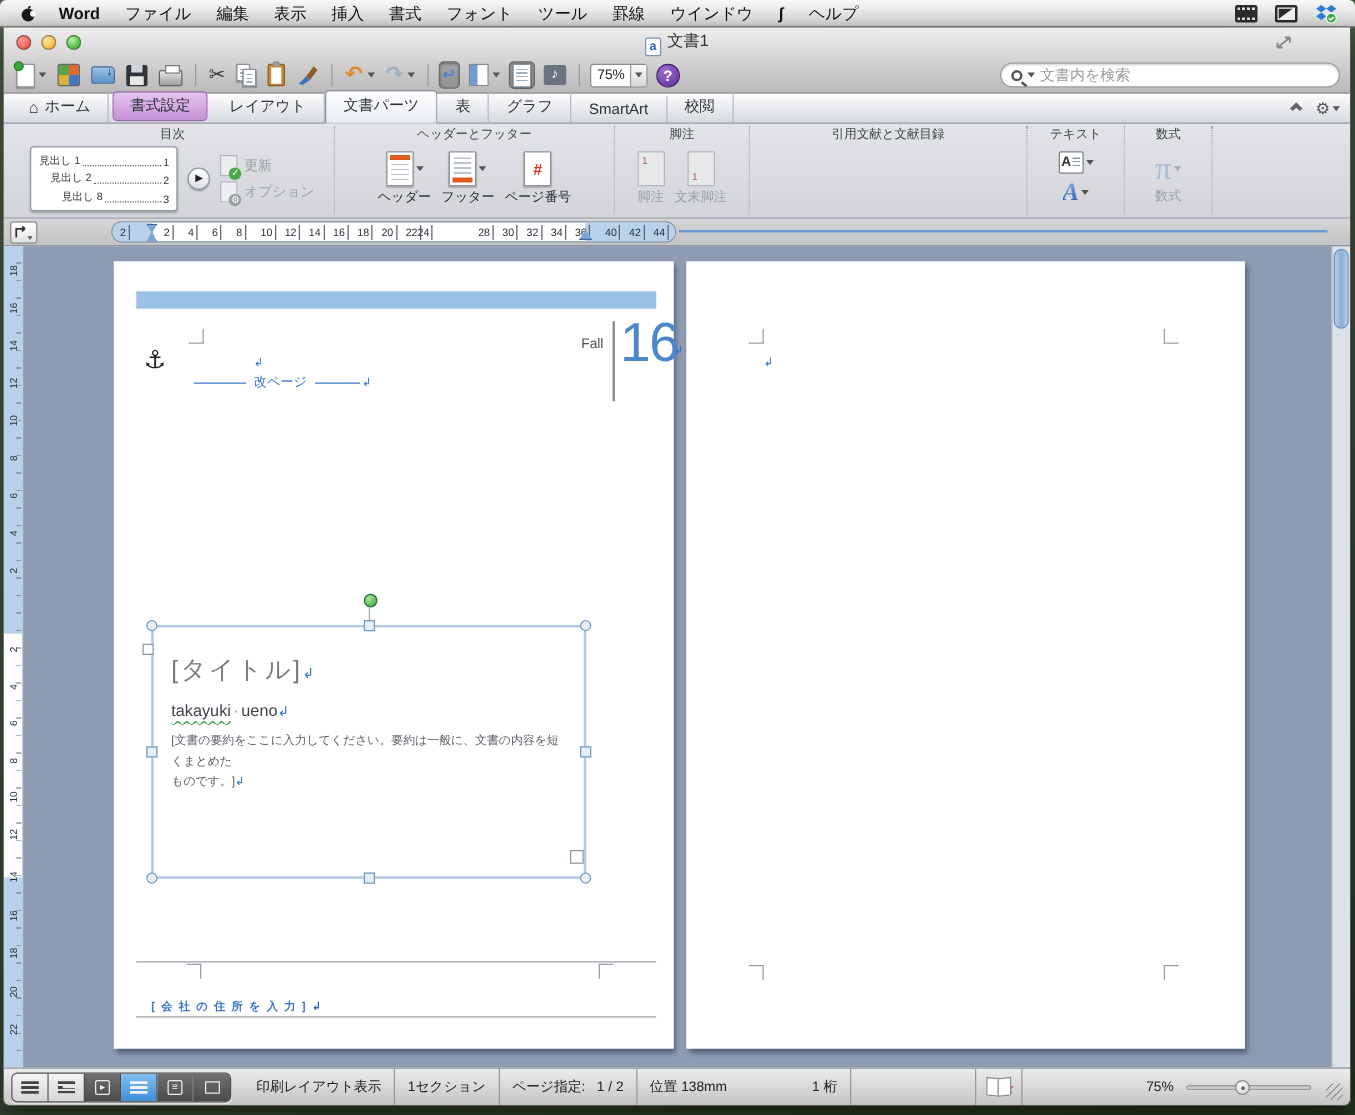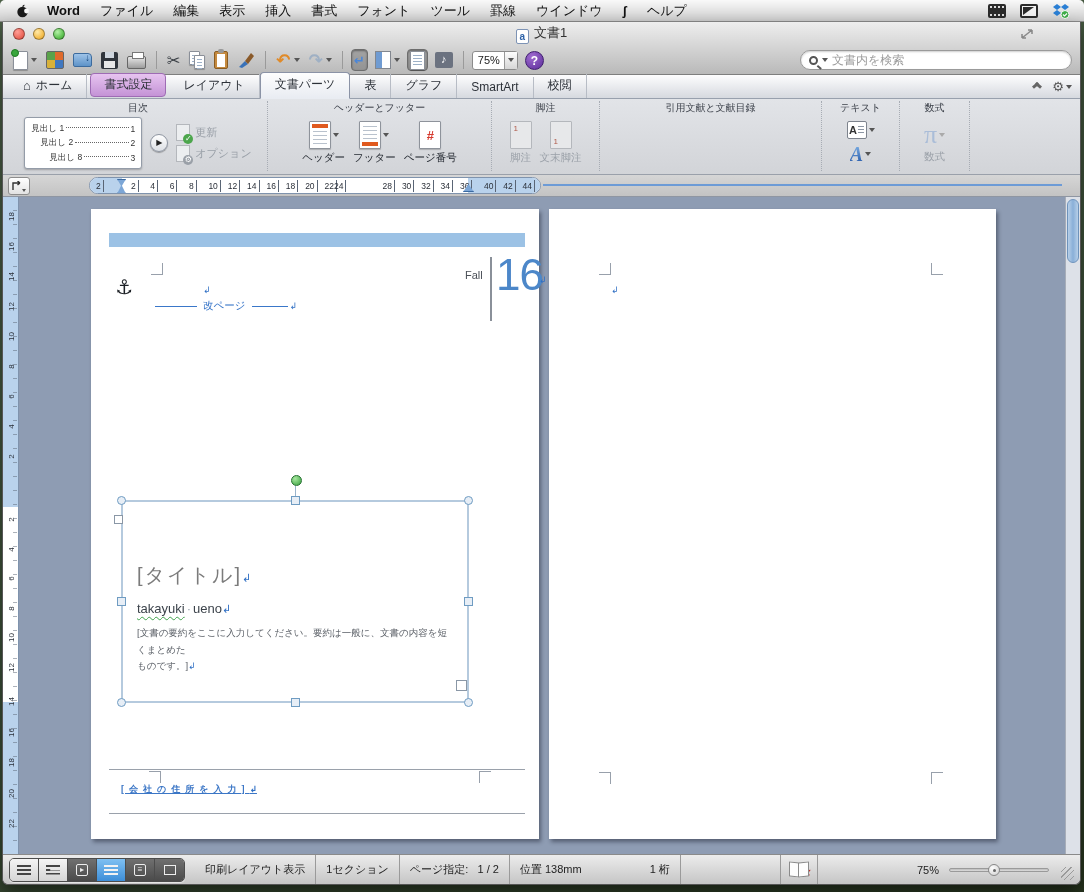--- a/index.html
+++ b/index.html
@@ -112,21 +112,21 @@
   .ipage { width:22px; height:28px; background:#fff; border:1px solid #8e939b; border-radius:1px; position:relative; box-shadow:0 1px 1px rgba(0,0,0,.2); }
   .ipage.gray { background:#e7e8ea; border-color:#b4b7bc; box-shadow:none; }
   .ipage .txl { position:absolute; left:3px; right:3px; top:5px; height:18px;
     background:repeating-linear-gradient(#b9c2cd 0 1px,transparent 1px 4px); }
   .cover-band { position:absolute; left:2px; right:2px; top:3px; height:7px; background:#2d5d9e; }
   .hdr-band { position:absolute; left:2px; right:2px; top:2px; height:4px; background:#e05a1f; }
   .ftr-band { position:absolute; left:2px; right:2px; bottom:2px; height:4px; background:#e05a1f; }
   .hash-red { position:absolute; left:0; right:0; top:6px; text-align:center; color:#d63b2f; font-weight:bold; font-size:13px; }
   .fn-one { position:absolute; left:3px; top:2px; font-size:8px; color:#b05a4a; }
   .toc-preview { width:118px; height:52px; background:#fff; border:1px solid #949ca8; border-radius:3px; padding:5px 6px 4px; display:flex; flex-direction:column; justify-content:space-between; box-shadow:0 1px 2px rgba(0,0,0,.25); }
-  .toc-row { display:flex; align-items:center; font-size:8.5px; color:#333; }
+  .toc-row { display:flex; align-items:flex-end; font-size:8.5px; color:#333; }
   .toc-row .lead { flex:1; border-bottom:1px dotted #666; margin:0 2px 2px; }
   .playbtn { width:18px; height:18px; border-radius:50%; background:linear-gradient(#fff,#dcdfe4); border:1px solid #8f96a2; display:flex; align-items:center; justify-content:center; font-size:8px; color:#222; box-shadow:0 1px 1px rgba(0,0,0,.3); }
   .smallbtn { display:flex; align-items:center; gap:5px; font-size:11px; color:#9aa0a8; }
   .minidoc { width:14px; height:17px; background:#eceef0; border:1px solid #b4b7bc; position:relative; }
   .minidoc .badge { position:absolute; right:-4px; bottom:-4px; width:10px; height:10px; border-radius:50%; font-size:8px; line-height:10px; text-align:center; color:#fff; }
   .badge.green { background:#4ca64c; } .badge.gray { background:#9aa0a8; }
   .stack { display:flex; flex-direction:column; gap:4px; justify-content:center; }
   .apa-select { width:112px; height:20px; background:#fff; border:1px solid #9aa0aa; border-radius:3px; font-size:11px; display:flex; align-items:center; padding:0 6px; position:relative; color:#222; }
   .apa-select .steppers { position:absolute; right:4px; display:flex; flex-direction:column; gap:2px; }
   .tri-u { width:0; height:0; border-left:3.5px solid transparent; border-right:3.5px solid transparent; border-bottom:4px solid #555; }
@@ -183,30 +183,30 @@
   .hdr-divider { position:absolute; left:399px; top:48px; width:2px; height:64px; background:#8a9099; }
   .year { position:absolute; left:405px; top:44px; font-size:44px; color:#4c87c9; line-height:1; letter-spacing:-1px; }
   .year-mark { position:absolute; left:448px; top:66px; }
   
   .tbox { position:absolute; left:30px; top:291px; width:348px; height:203px; border:2px solid #b5cade; background:#fff; }
   .rot-stem { position:absolute; left:172px; top:-16px; width:1px; height:16px; background:#9ab4cc; }
   .handle { position:absolute; width:9px; height:9px; border:1px solid #6f9cc2; background:#e7eef6; }
   .handle.circ { border-radius:50%; }
   .handle.green { width:11px; height:11px; border-radius:50%; background:radial-gradient(circle at 35% 30%,#a9e8a0,#36a03e); border-color:#267031; left:168px; top:-27px; }
   .ccsq { position:absolute; width:9px; height:9px; background:#fff; border:1px solid #8a97a6; }
-  .tbox-inner { padding:20px 14px;margin-top:40px; }
+  .tbox-inner { padding:20px 14px; }
   .tb-title { font-size:20px; color:#7b7b7b; letter-spacing:2px; }
   .tb-title .bluemark,.tb-author .bluemark { font-size:11px; letter-spacing:0; }
   .tb-author { margin-top:12px; font-size:13px; color:#3c434b; }
   .tb-author .wavy { text-decoration:underline wavy #3fa24b 1px; text-underline-offset:3px; }
   .tb-author .spmark { color:#9aa4af; padding:0 2px; }
   .tb-abstract { margin-top:9px; font-size:9.5px; color:#5c6168; line-height:1.75; }
   
   .f-line { position:absolute; left:18px; width:416px; height:1px; background:#9aa1ab; }
-  .f-text { position:absolute; left:30px; top:574px; font-size:9px; font-weight:bold; color:#3b76c6; letter-spacing:5px;text-decoration:underline; }
+  .f-text { position:absolute; left:30px; top:590px; font-size:9px; font-weight:bold; color:#3b76c6; letter-spacing:5px; }
   
   .statusbar { height:30px; background:linear-gradient(#ececec,#c5c5c5); border-top:1px solid #8a8a8a; display:flex; align-items:center; padding:0 4px; font-size:11px; color:#222; position:relative; border-radius:0 0 6px 6px; }
   .viewgrp { display:flex; border:1px solid #4c4c4c; border-radius:5px; overflow:hidden; margin-left:2px; box-shadow:0 1px 1px rgba(255,255,255,.6); }
   .vbtn { width:29px; height:22px; display:flex; align-items:center; justify-content:center; background:linear-gradient(#f4f4f4,#d5d5d5); border-right:1px solid #4c4c4c; }
   .vbtn.dark { background:linear-gradient(#707070,#4a4a4a); }
   .vbtn.sel { background:linear-gradient(#7fc0f2,#3d8ed8); }
   .vbtn:last-child { border-right:none; }
   .vico-lines { width:14px; height:10px; background:repeating-linear-gradient(#444 0 2px,transparent 2px 4px); }
   .vbtn.dark .vico-lines,.vbtn.sel .vico-lines { background:repeating-linear-gradient(#f2f2f2 0 2px,transparent 2px 4px); }
   .vico-outline { width:14px; height:10px;

